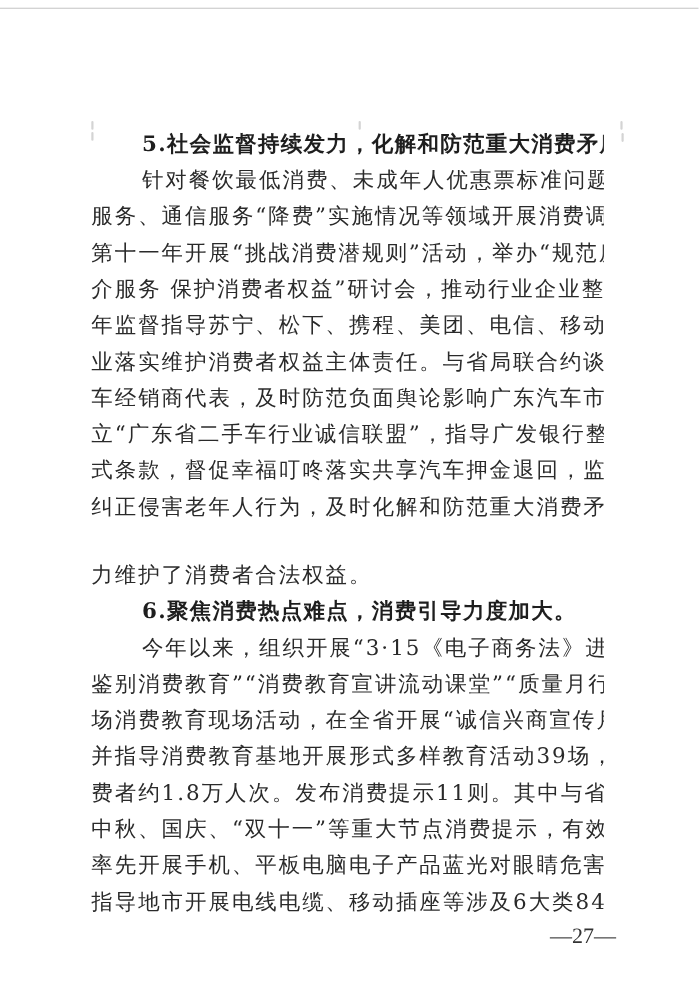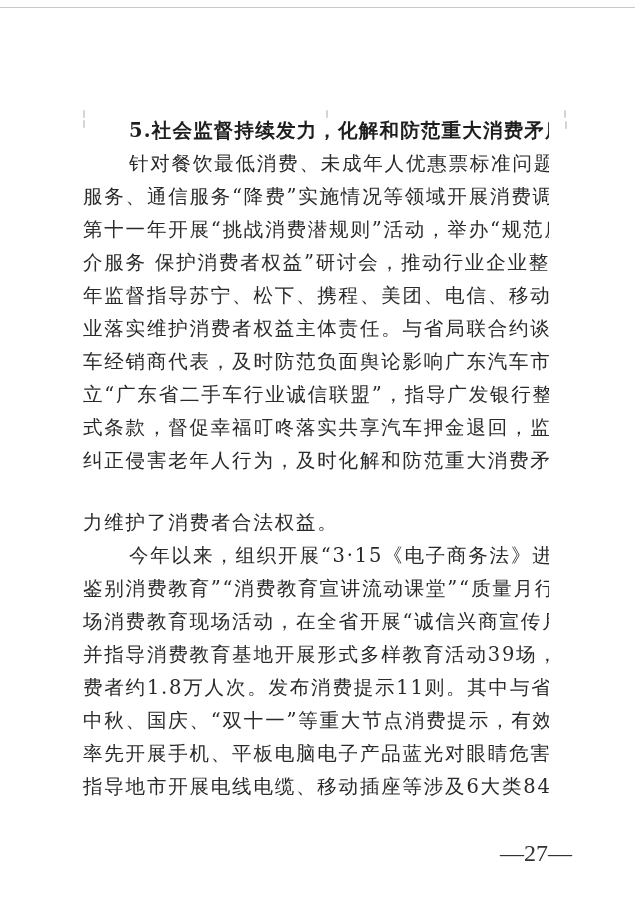--- a/index.html
+++ b/index.html
@@ -57,21 +57,21 @@
       font-weight: bold;
       color: #1e1e1e;
       text-align-last: left;
       letter-spacing: 1.2px;
     }
     .page-number {
       position: absolute;
       left: 500px;
       top: 840px;
       font-family: "Liberation Serif", serif;
-      font-size: 24px;
+      font-size: 20px;
       color: #333;
       letter-spacing: 0px;
     }
   </style>
 </head>
 <body>
 
 <div class="top-rule"></div>
 <div class="scan-mark" style="left:83px;top:110px;"></div>
 <div class="scan-mark" style="left:83px;top:120px;"></div>
@@ -88,20 +88,21 @@
   <div class="line">第十一年开展“挑战消费潜规则”活动，举办“规范房地产中</div>
   <div class="line">介服务 保护消费者权益”研讨会，推动行业企业整改规范。全</div>
   <div class="line">年监督指导苏宁、松下、携程、美团、电信、移动等20余家企</div>
   <div class="line">业落实维护消费者权益主体责任。与省局联合约谈35家大型汽</div>
   <div class="line">车经销商代表，及时防范负面舆论影响广东汽车市场。指导建</div>
   <div class="line">立“广东省二手车行业诚信联盟”，指导广发银行整改不合理格</div>
   <div class="line">式条款，督促幸福叮咚落实共享汽车押金退回，监督养老机构</div>
   <div class="line">纠正侵害老年人行为，及时化解和防范重大消费矛盾风险，有</div>
   <div class="line last">力维护了消费者合法权益。</div>
 
+  <div class="line heading indent">6.聚焦消费热点难点，消费引导力度加大。</div>
 
   <div class="line indent">今年以来，组织开展“3·15《电子商务法》进企业”“质量</div>
   <div class="line">鉴别消费教育”“消费教育宣讲流动课堂”“质量月行动”等12</div>
   <div class="line">场消费教育现场活动，在全省开展“诚信兴商宣传月”活动，</div>
   <div class="line">并指导消费教育基地开展形式多样教育活动39场，现场参与消</div>
   <div class="line">费者约1.8万人次。发布消费提示11则。其中与省局联合发布</div>
   <div class="line">中秋、国庆、“双十一”等重大节点消费提示，有效引导消费。</div>
   <div class="line">率先开展手机、平板电脑电子产品蓝光对眼睛危害比较试验，</div>
   <div class="line">指导地市开展电线电缆、移动插座等涉及6大类84批次商品比</div>
 

